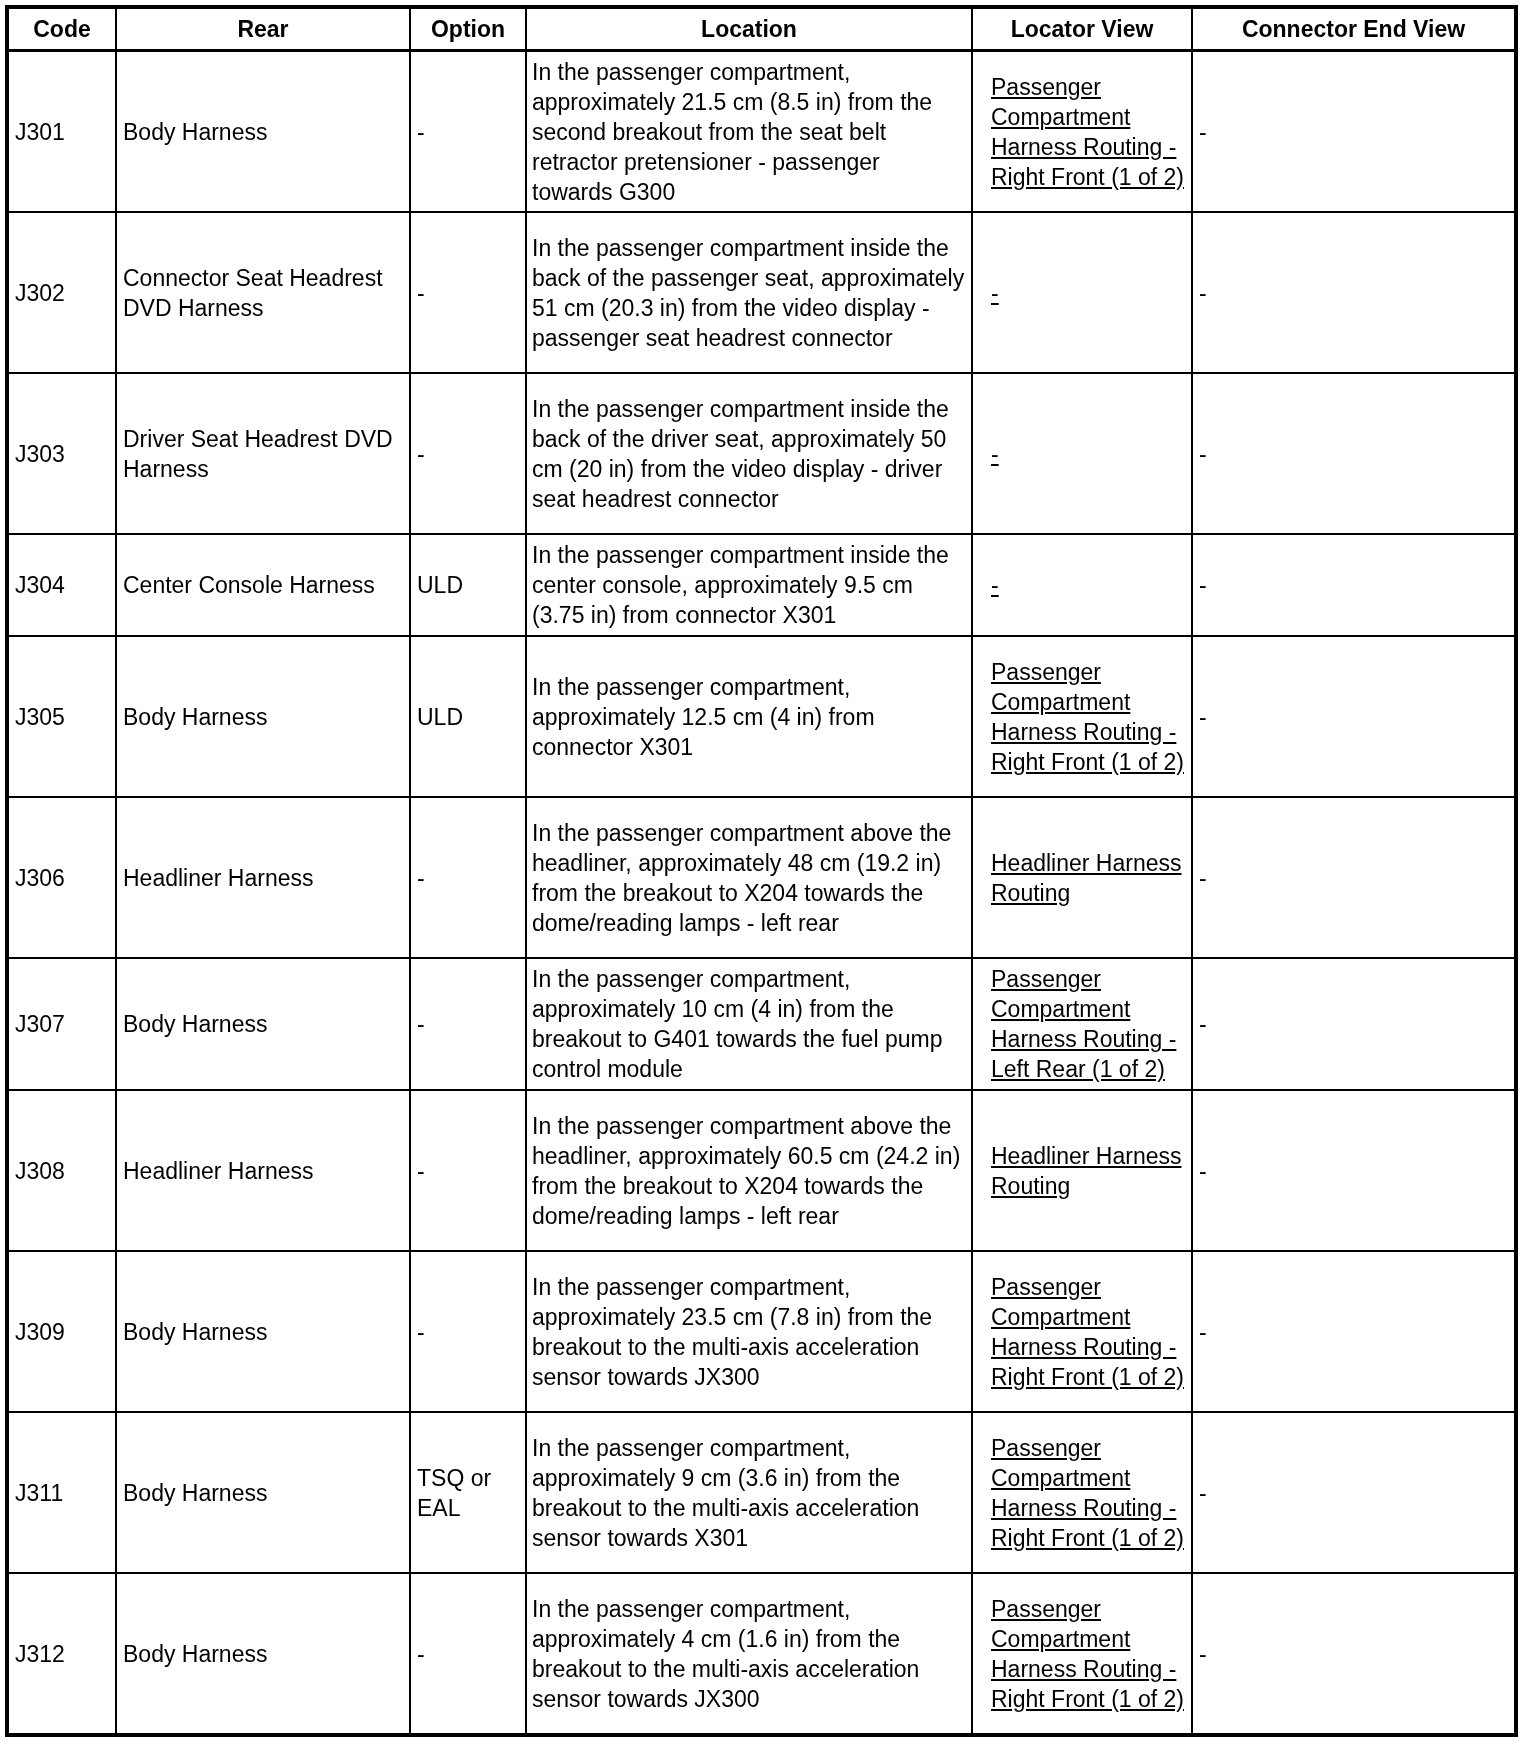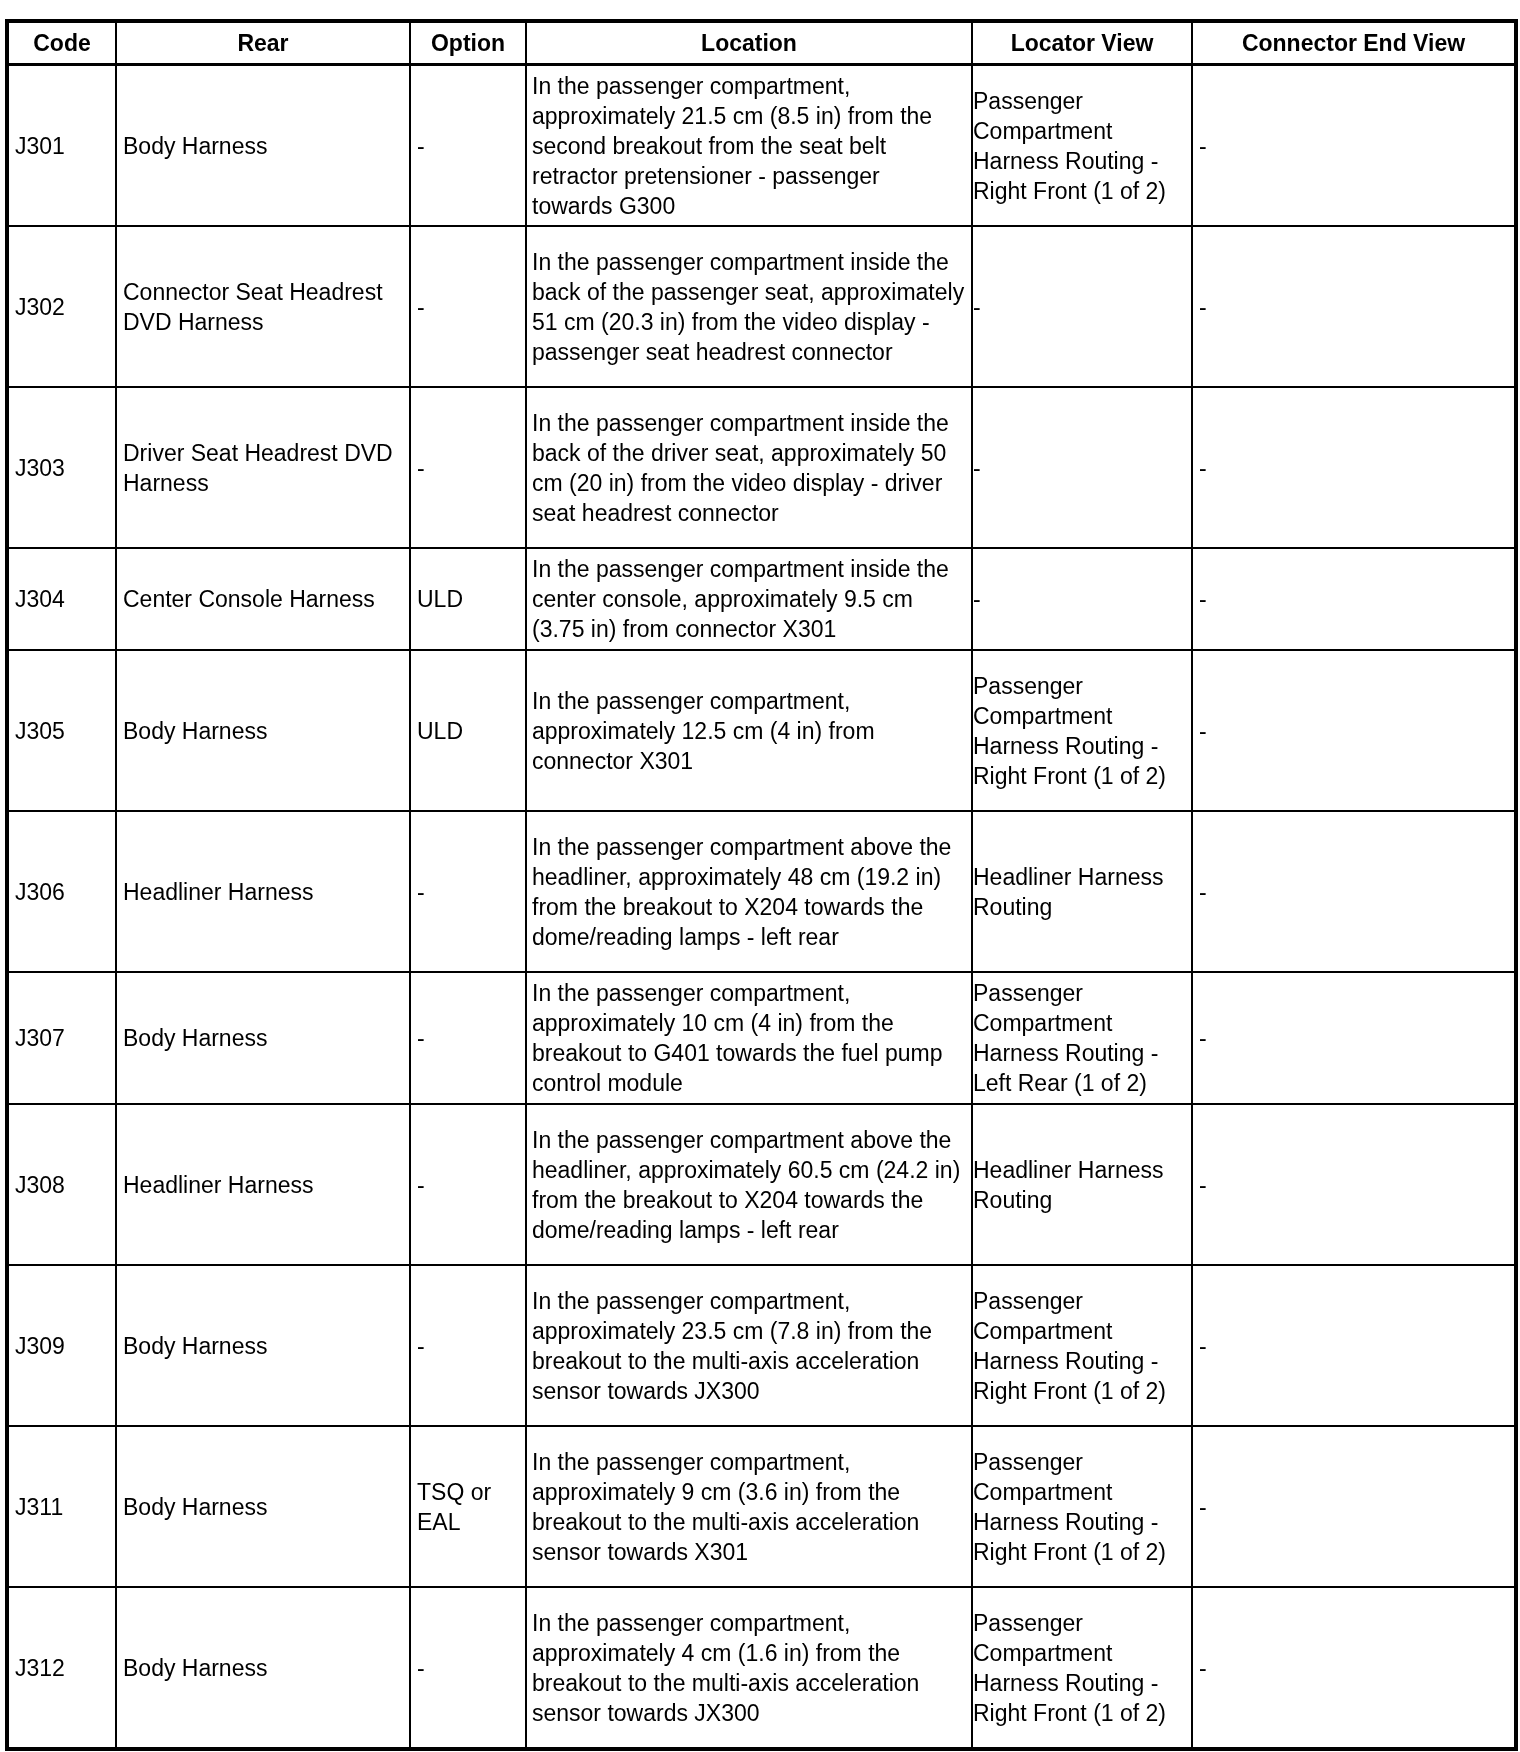--- a/index.html
+++ b/index.html
@@ -1,18 +1,18 @@
 <!DOCTYPE html>
 <html><head>
   <meta charset="utf-8">
   <style>
     html, body { margin: 0; padding: 0; background: #ffffff; }
     body { width: 1520px; height: 1752px; position: relative; overflow: hidden; }
     .tbl {
-      position: absolute; left: 5px; top: 19px;
+      position: absolute; left: 5px; top: 5px;
       width: 1509px;
       border-collapse: collapse;
       table-layout: fixed;
       font-family: "Liberation Sans", sans-serif;
       color: #000000;
       border: 4px solid #000000;
     }
     .tbl th, .tbl td {
       border: 2px solid #000000;
       padding: 0 6px;
@@ -23,21 +23,21 @@
     }
     .tbl th {
       font-weight: bold;
       text-align: center;
       height: 40px;
       border-bottom: 3px solid #000000;
     }
     .tbl td.c { text-align: left; }
     .tbl td.l { text-align: left; }
     .tbl td.loc { padding-left: 5px; padding-right: 5px; }
-    .tbl td.view { padding-left: 0; padding-right: 2px; }
+    .tbl td.view { padding-left: 18px; padding-right: 2px; text-decoration: underline; }
     .h5 td { height: 159px; }
     .h3 td { height: 100px; margin-top: 40px; }
     .h4 td { height: 130px; }
   </style>
 </head>
 <body>
 
 <table class="tbl">
   <colgroup>
     <col style="width:109px">

